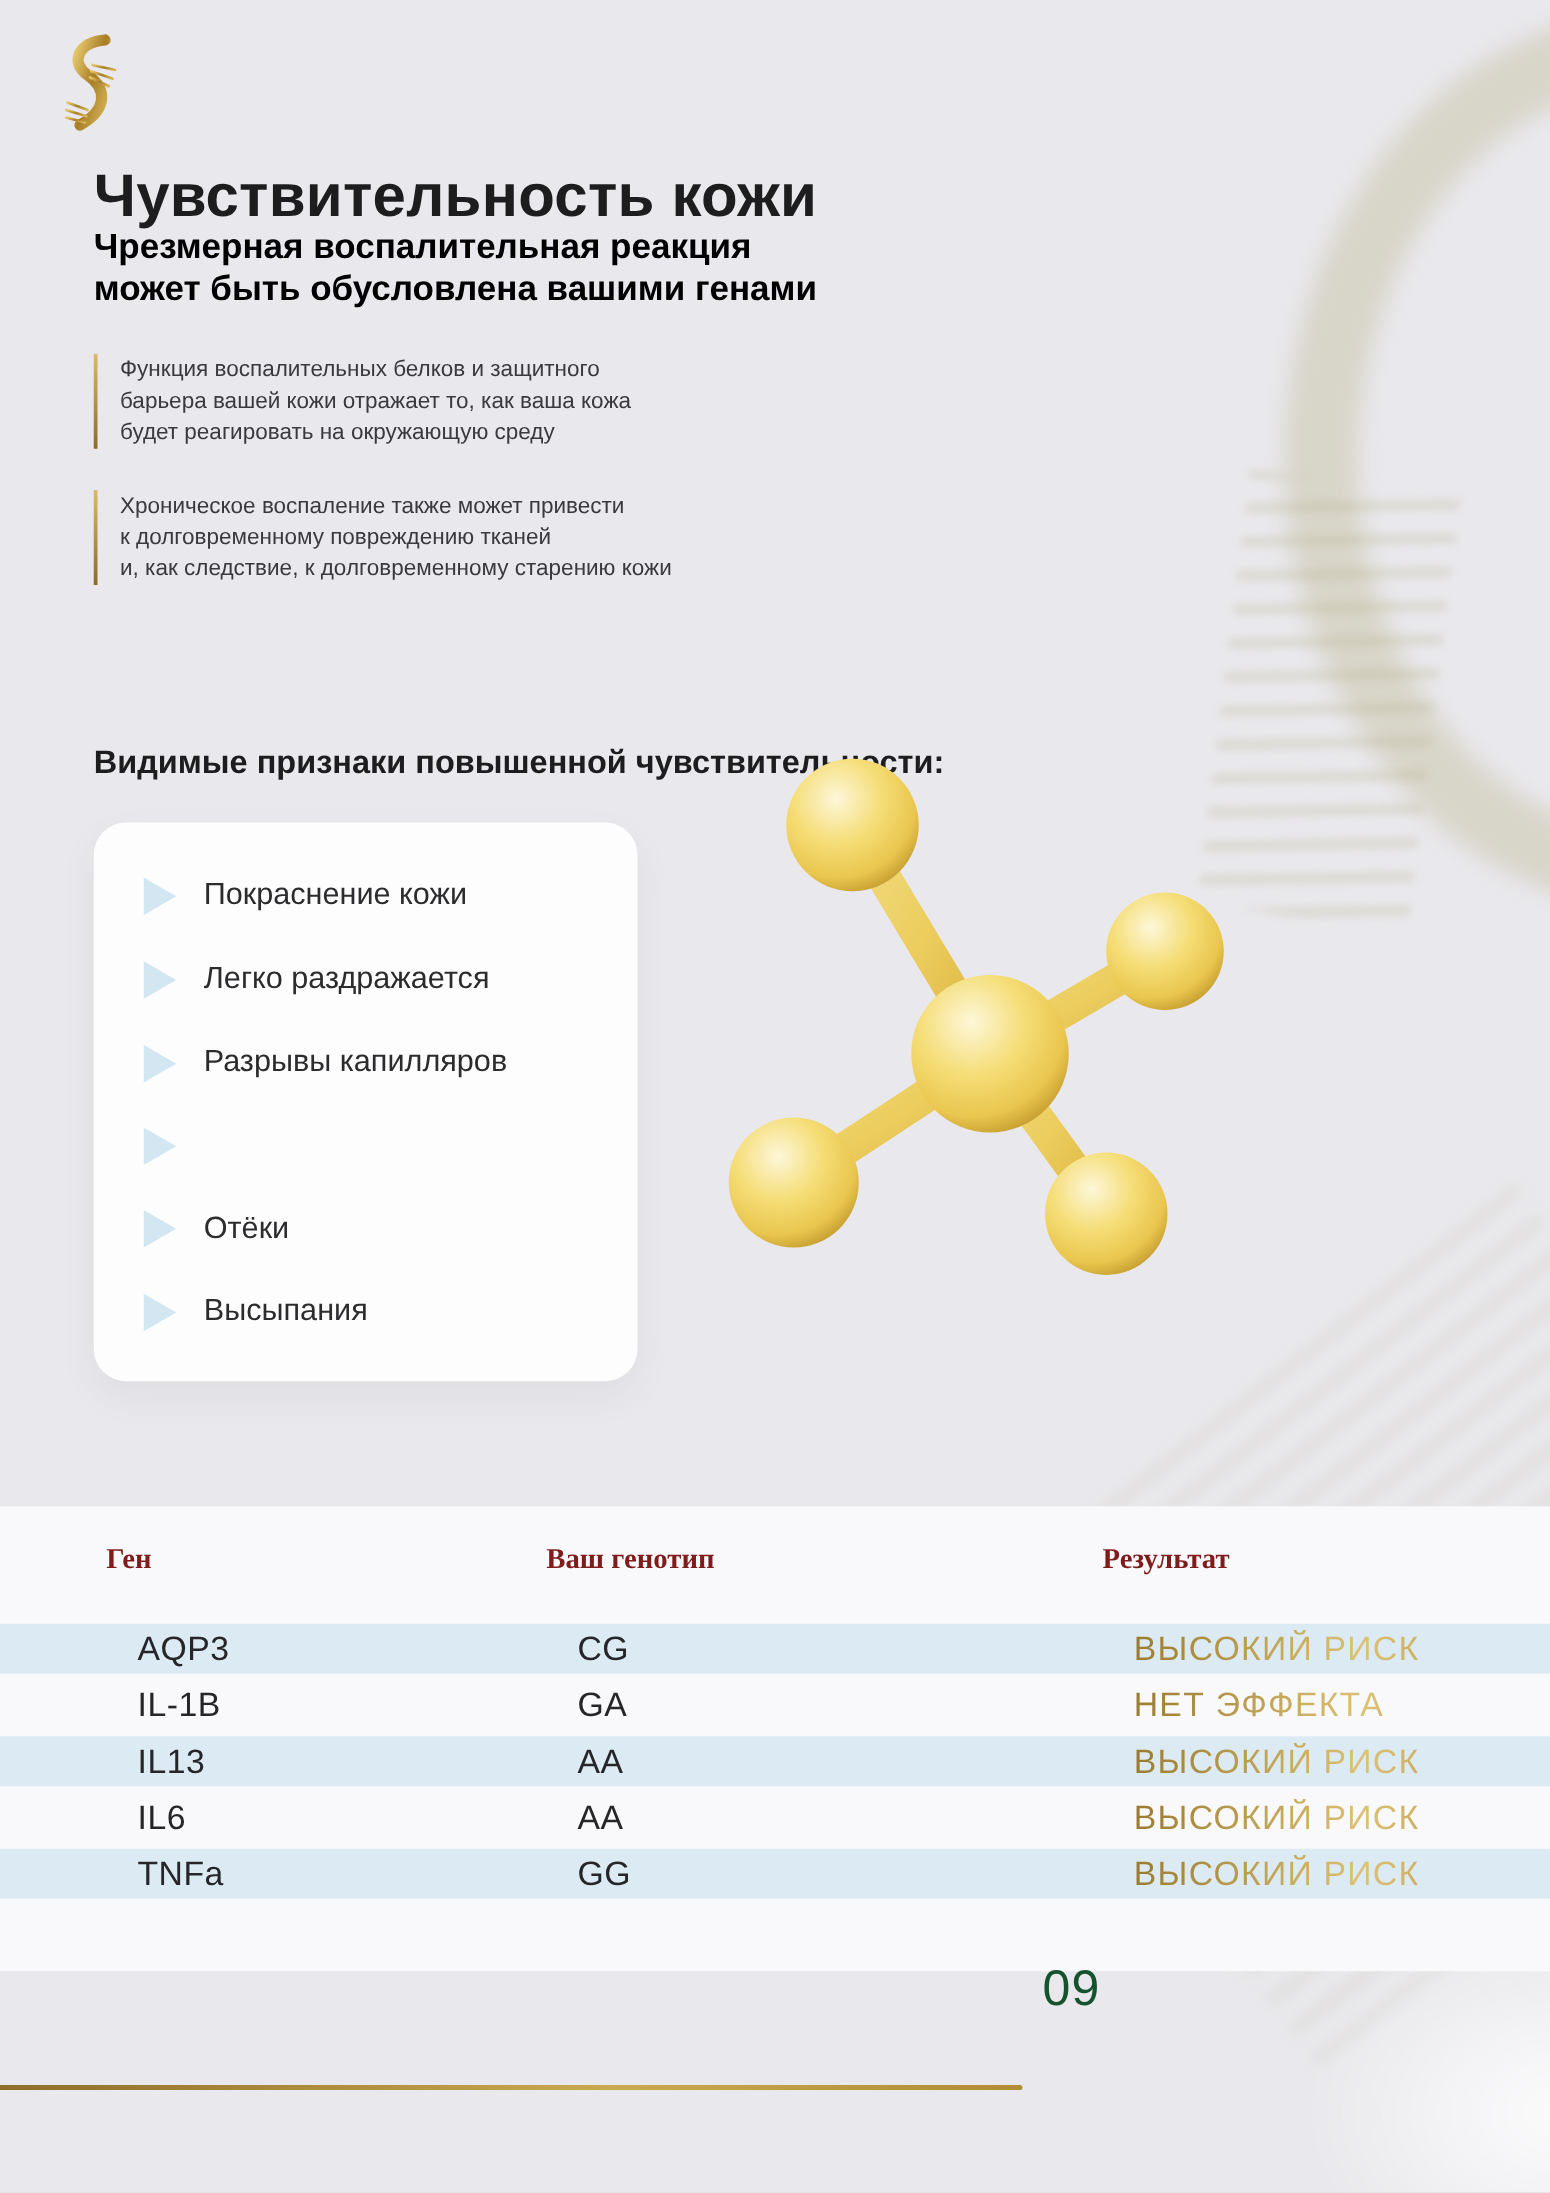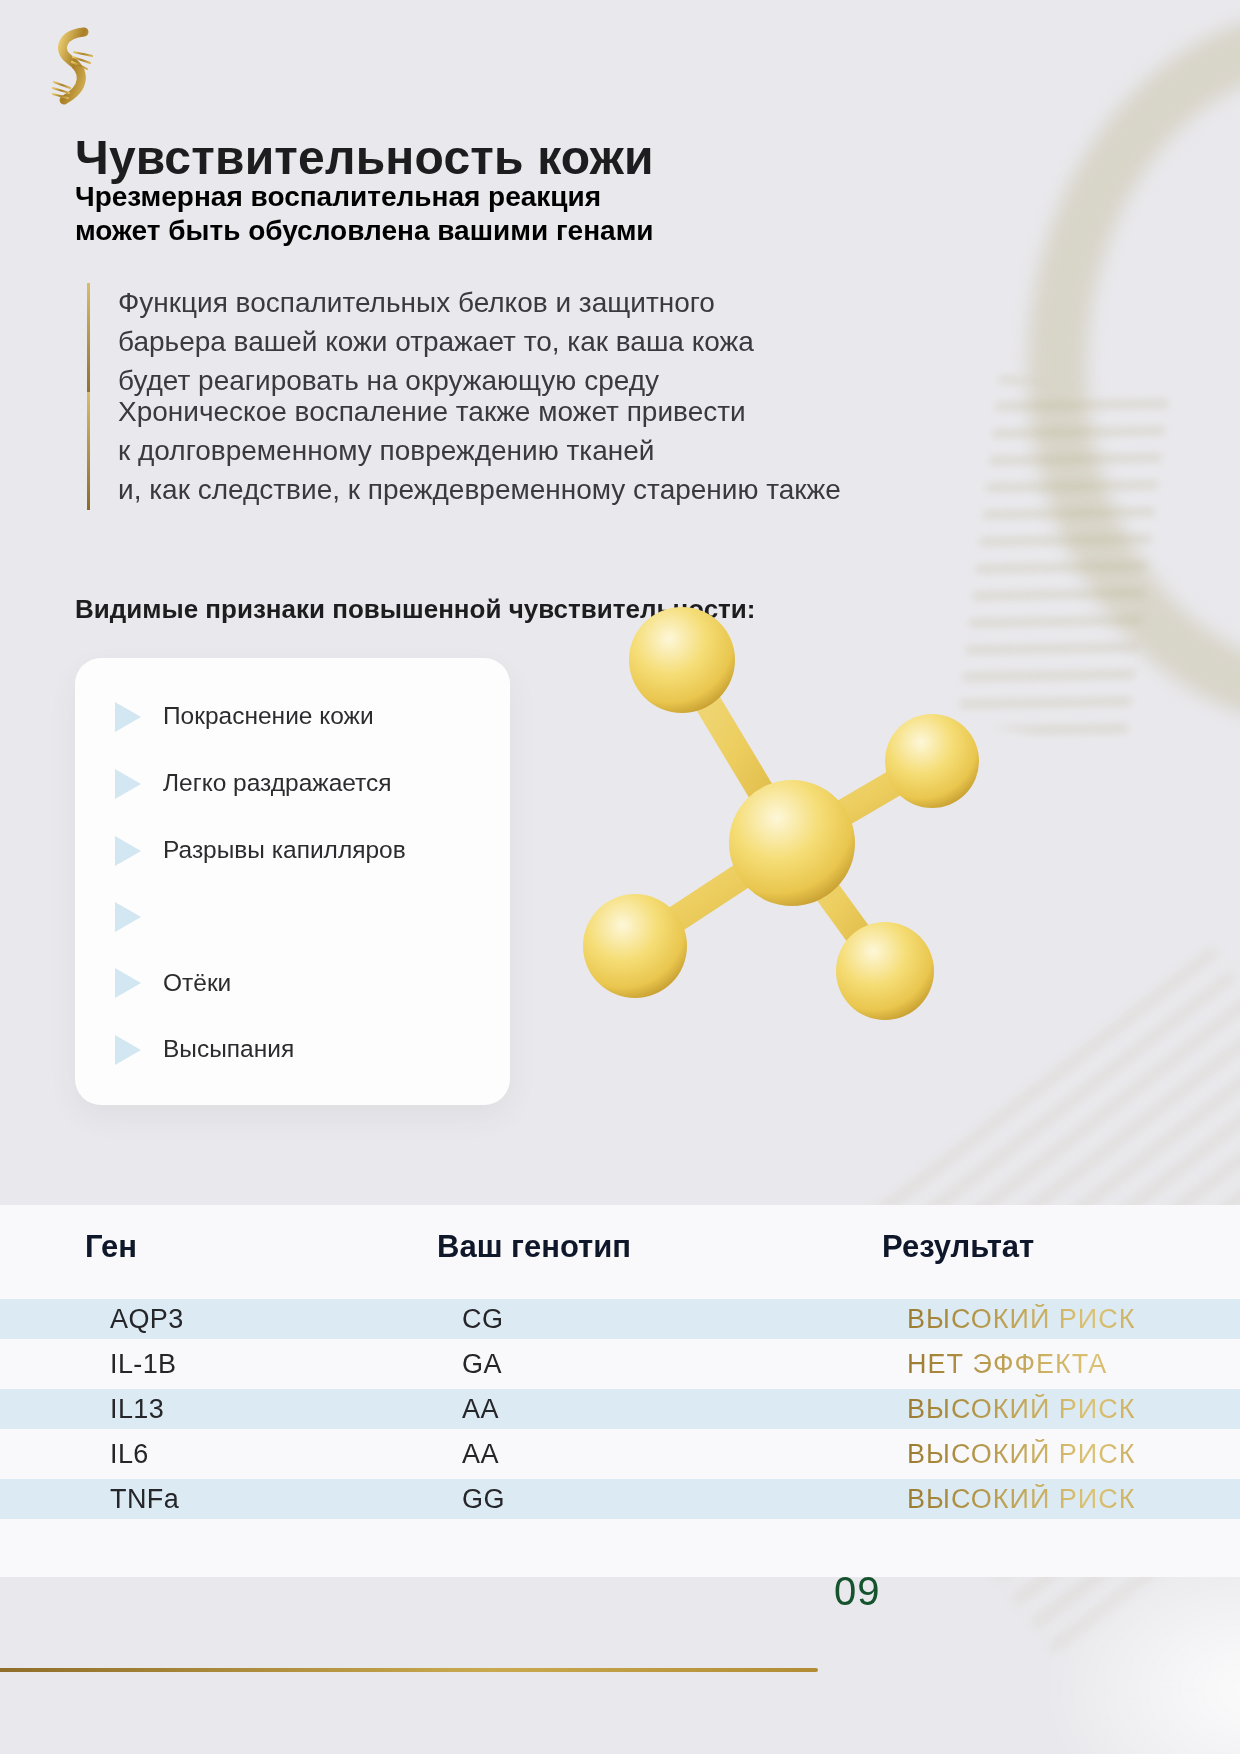--- a/index.html
+++ b/index.html
@@ -23,23 +23,23 @@
             filter:blur(14px);}
 
   
   .logo{position:absolute; left:40px; top:26px; width:62px; height:84px;}
   .title{position:absolute; left:75px; top:98px; font-size:48px; font-weight:800;
          color:#1d1d1f; letter-spacing:.2px;}
   .subtitle{position:absolute; left:75px; top:180px; font-size:28px; font-weight:700;
          color:#000000; line-height:1.23;}
 
   
-  .intro{position:absolute; left:87px; border-left:3px solid;
-         border-image:linear-gradient(#d9bd6a,#8a6a2a) 1; padding-left:28px;
-         font-size:28px; color:#3a3a3e; line-height:1.4;}
+  .intro{position:absolute; left:75px; border-left:3px solid;
+         border-image:linear-gradient(#d9bd6a,#8a6a2a) 1; padding-left:18px;
+         font-size:18px; color:#3a3a3e; line-height:1.4;}
   .intro.b1{top:283px;}
   .intro.b2{top:392px;}
 
   
   .signs-heading{position:absolute; left:75px; top:594px; font-size:26px;
          font-weight:800; color:#1d1d1f;}
   .signs-card{position:absolute; left:75px; top:658px; width:435px;
          background:#fdfdfe; border-radius:26px;
          box-shadow:0 12px 30px rgba(60,60,80,.06);
          padding:42px 24px 40px 32px; box-sizing:border-box;
@@ -52,21 +52,21 @@
   .sign-label span{display:block;}
 
   
   .molecule{position:absolute; left:562px; top:578px; width:475px; height:475px;}
 
   
   .table-strip{position:absolute; left:0; top:1205px; width:1240px; height:372px;
          background:#f9f9fb;}
   .thead{display:grid; grid-template-columns:352px 445px auto; padding:14px 0 0 85px;
          height:56px; align-items:center; margin-bottom:24px;}
-  .thead div{font-size:31px; font-weight:800; color:#0f172a;}
+  .thead div{font-size:23px; font-weight:800; color:#7f1d1d;font-family:Liberation Serif, serif;}
   .trow{display:grid; grid-template-columns:352px 445px auto; padding-left:110px;
          height:40px; align-items:center; margin-bottom:5px;}
   .trow.alt{background:#dcebf3;}
   .cell{font-size:27px; color:#26262a; letter-spacing:.4px;}
   .cell.result{font-weight:400; letter-spacing:1px; color:#b4923f;}
   @supports ((background-clip:text) or (-webkit-background-clip:text)){
     .cell.result{background:linear-gradient(100deg,#9a7a2e 0%,#dcc274 55%,#ab8735 100%);
       -webkit-background-clip:text; background-clip:text; color:transparent;}
   }
 
@@ -113,21 +113,21 @@
   </div>
 
   <div class="intro b1">
     <div>Функция воспалительных белков и защитного</div>
     <div>барьера вашей кожи отражает то, как ваша кожа</div>
     <div>будет реагировать на окружающую среду</div>
   </div>
   <div class="intro b2">
     <div>Хроническое воспаление также может привести</div>
     <div>к долговременному повреждению тканей</div>
-    <div>и, как следствие, к преждевременному старению также</div>
+    <div>и, как следствие, к долговременному старению кожи</div>
   </div>
 
   <div class="signs-heading">Видимые признаки повышенной чувствительности:</div>
   <div class="signs-card">
     <div class="sign-item">
       <span class="tri"></span>
       <span class="sign-label">
           <span>Покраснение кожи</span>
           <span></span>
         </span>

